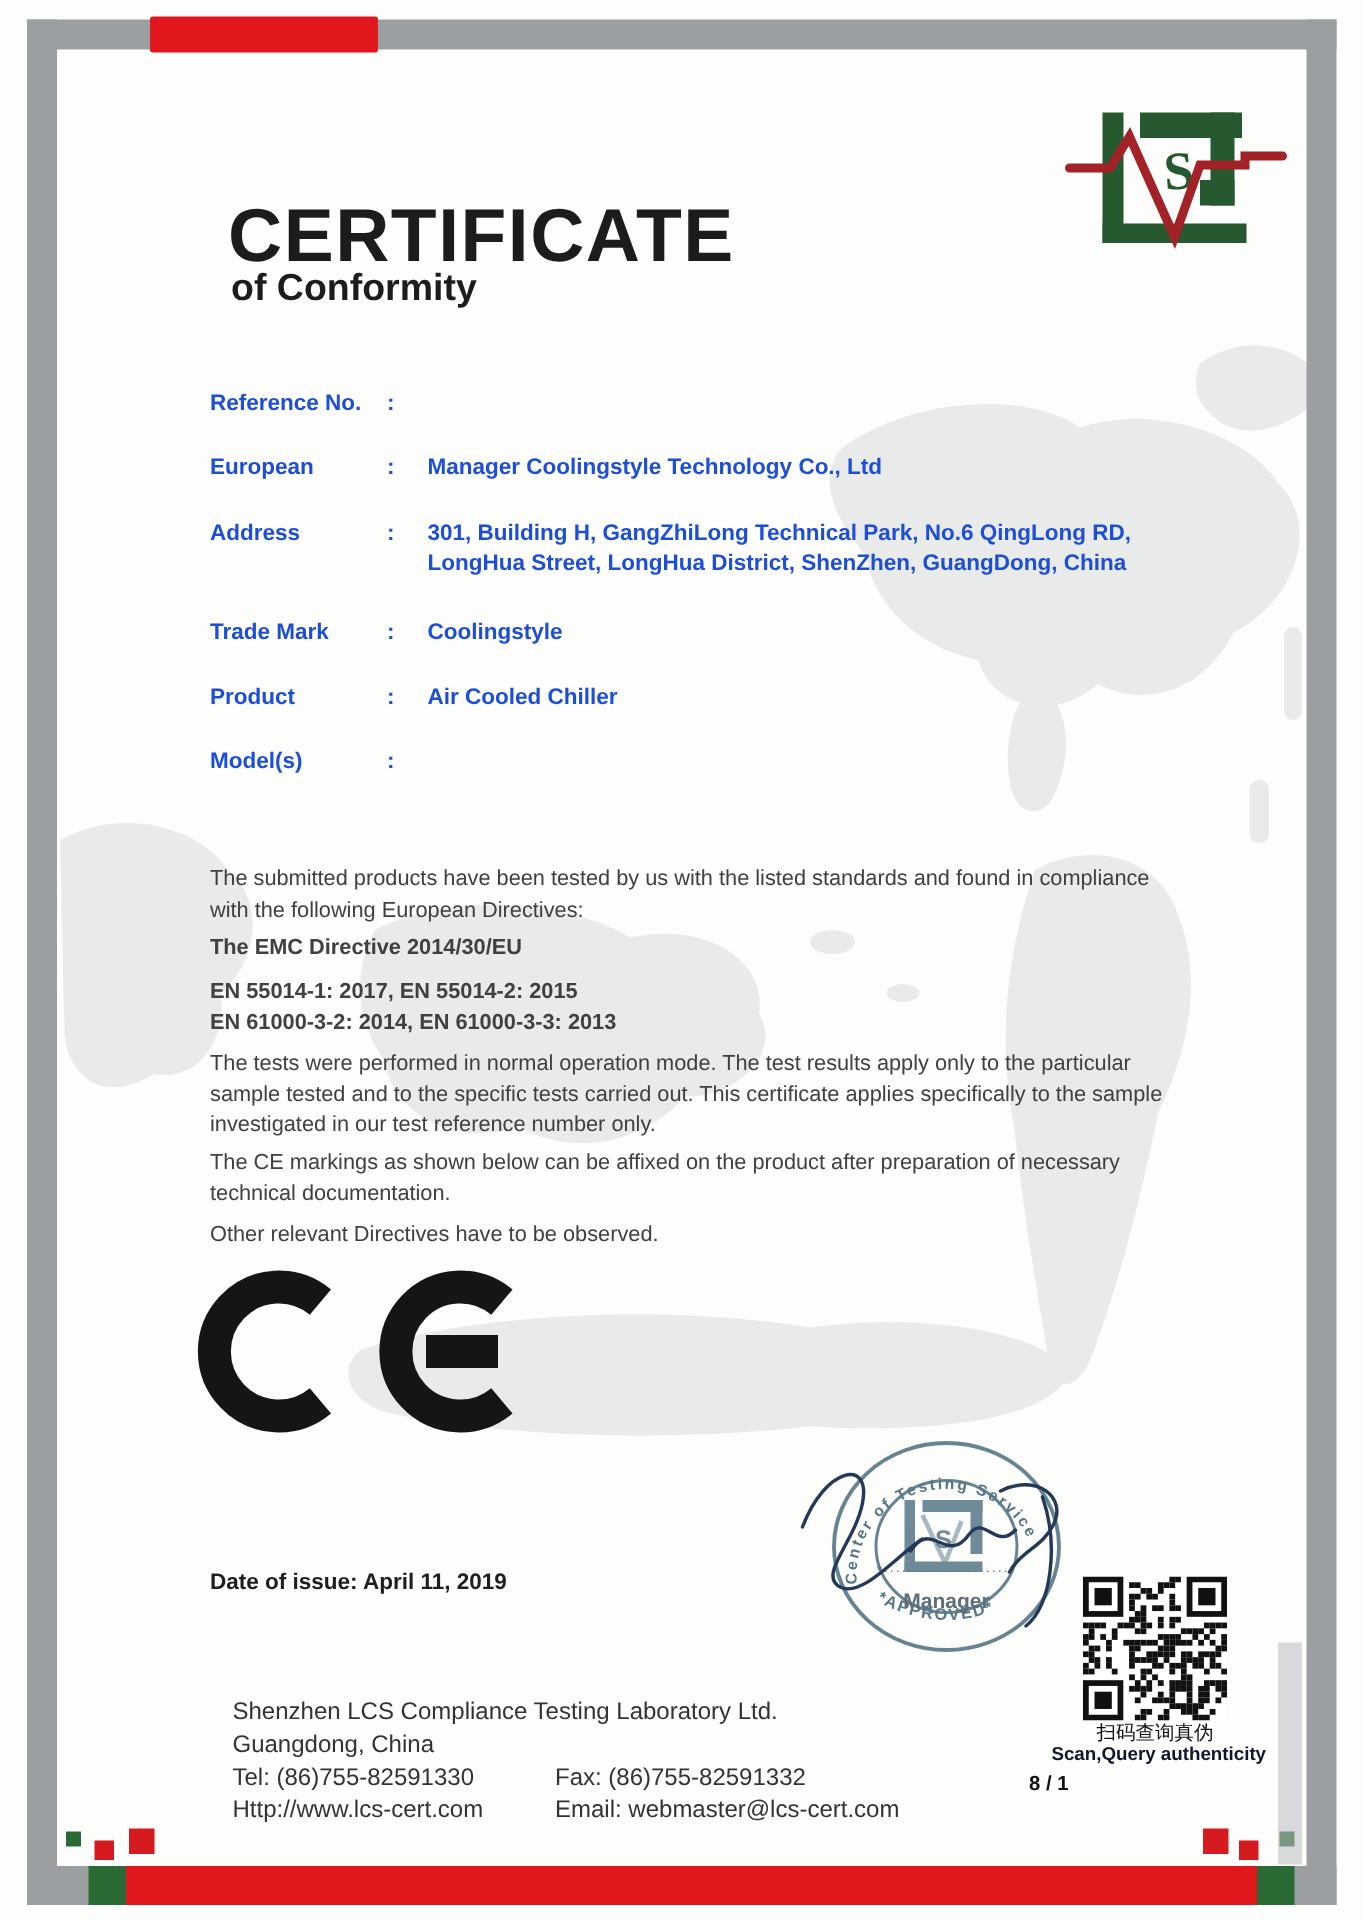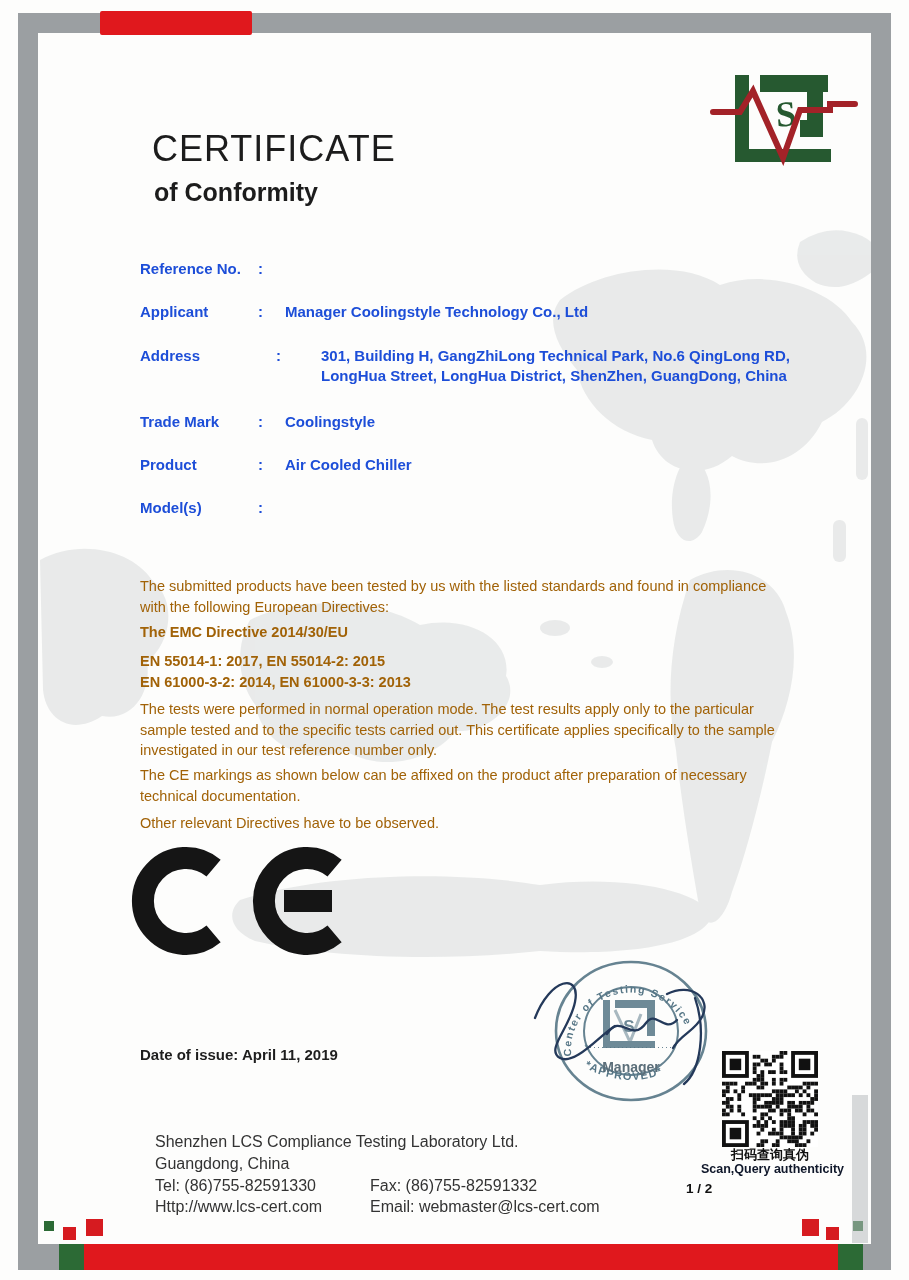--- a/index.html
+++ b/index.html
@@ -23,50 +23,50 @@
   .d-r2{left:86px;top:1219px;width:17px;height:17px;background:#d61b20;}
   .d-r3{left:802px;top:1219px;width:17px;height:17px;background:#d61b20;}
   .d-r4{left:826px;top:1227px;width:13px;height:13px;background:#d61b20;}
   .d-g2{left:853px;top:1221px;width:10px;height:10px;background:#2c6a35;}
 
   
   .map{position:absolute;left:0;top:0;pointer-events:none;}
   .scan-streak{position:absolute;left:852px;top:1095px;width:16px;height:148px;background:#b8bcbe;opacity:.55;}
 
   
-  .title{position:absolute;left:152px;top:128px;font-size:36px;font-weight:400;letter-spacing:1px;color:#1c1c1c;}
+  .title{position:absolute;left:152px;top:128px;font-size:50px;font-weight:700;letter-spacing:1px;color:#1c1c1c;}
   .subtitle{position:absolute;left:154px;top:178px;font-size:25px;font-weight:700;color:#1c1c1c;}
   .logo{position:absolute;left:705px;top:60px;}
 
   
   .field{position:absolute;left:140px;width:660px;display:flex;font-size:15px;font-weight:700;line-height:1.35;color:#1d4ed8;}
   .f-label{width:118px;flex:0 0 118px;}
   .f-colon{width:27px;flex:0 0 27px;}
   .f-value{width:515px;}
-  .f0{top:259px;} .f1{top:302px;} .f2{top:346px;gap:18px;} .f3{top:412px;} .f4{top:455px;} .f5{top:498px;}
-
-  
-  .para{position:absolute;left:140px;width:655px;font-size:14.5px;line-height:1.42;color:#a16207;}
+  .f0{top:259px;} .f1{top:302px;} .f2{top:346px;} .f3{top:412px;} .f4{top:455px;} .f5{top:498px;}
+
+  
+  .para{position:absolute;left:140px;width:655px;font-size:14.5px;line-height:1.42;color:#404040;}
   .p-intro{top:576px;}
   .p-dir{top:622px;font-weight:700;}
   .p-std{top:651px;font-weight:700;}
   .p-tests{top:699px;}
   .p-ce{top:765px;}
   .p-other{top:813px;}
 
   .ce-mark{position:absolute;left:128px;top:842px;}
 
   .date-line{position:absolute;left:140px;top:1046px;font-size:15px;font-weight:700;color:#1e1e1e;}
 
   
   .stamp{position:absolute;left:505px;top:938px;}
 
   
   .qr{position:absolute;left:722px;top:1051px;}
-  .qr-zh{position:absolute;left:700px;top:1146px;width:140px;text-align:center;font-size:13px;font-weight:700;color:#111;}
+  .qr-zh{position:absolute;left:700px;top:1146px;width:140px;text-align:center;font-size:13px;font-weight:400;color:#111;}
   .qr-en{position:absolute;left:680px;top:1162px;width:185px;text-align:center;font-size:12.5px;font-weight:700;color:#0f172a;}
   .page-num{position:absolute;left:686px;top:1181px;font-size:13.5px;font-weight:700;color:#111;}
 
   
   .footer{position:absolute;left:155px;top:1131px;width:520px;font-size:16px;line-height:1.36;color:#333;}
   .footer .cols{display:flex;}
   .footer .c1{width:215px;flex:0 0 215px;}
 </style>
 </head>
 <body>
@@ -118,21 +118,21 @@
   </svg>
 
   <div class="title">CERTIFICATE</div>
   <div class="subtitle">of Conformity</div>
 
   <div class="field f0">
     <div class="f-label">Reference No.</div>
     <div class="f-colon">:</div>
   </div>
   <div class="field f1">
-    <div class="f-label">Applicant</div>
+    <div class="f-label">European</div>
     <div class="f-colon">:</div>
     <div class="f-value">Manager Coolingstyle Technology Co., Ltd</div>
   </div>
   <div class="field f2">
     <div class="f-label">Address</div>
     <div class="f-colon">:</div>
     <div class="f-value">301, Building H, GangZhiLong Technical Park, No.6 QingLong RD, LongHua Street, LongHua District, ShenZhen, GuangDong, China</div>
   </div>
   <div class="field f3">
     <div class="f-label">Trade Mark</div>
@@ -417,21 +417,21 @@
       <rect x="2" y="2" width="3" height="3" fill="#111"></rect>
       <rect x="18" y="0" width="7" height="7" fill="#111"></rect>
       <rect x="19" y="1" width="5" height="5" fill="#fff"></rect>
       <rect x="20" y="2" width="3" height="3" fill="#111"></rect>
       <rect x="0" y="18" width="7" height="7" fill="#111"></rect>
       <rect x="1" y="19" width="5" height="5" fill="#fff"></rect>
       <rect x="2" y="20" width="3" height="3" fill="#111"></rect>
     </svg>
   <div class="qr-zh">扫码查询真伪</div>
   <div class="qr-en">Scan,Query authenticity</div>
-  <div class="page-num">1 / 2</div>
+  <div class="page-num">8 / 1</div>
 
   <div class="footer">
     <div>Shenzhen LCS Compliance Testing Laboratory Ltd.</div>
     <div>Guangdong, China</div>
     <div class="cols">
       <span class="c1">Tel: (86)755-82591330</span>
       <span>Fax: (86)755-82591332</span>
     </div>
     <div class="cols">
       <span class="c1">Http://www.lcs-cert.com</span>

